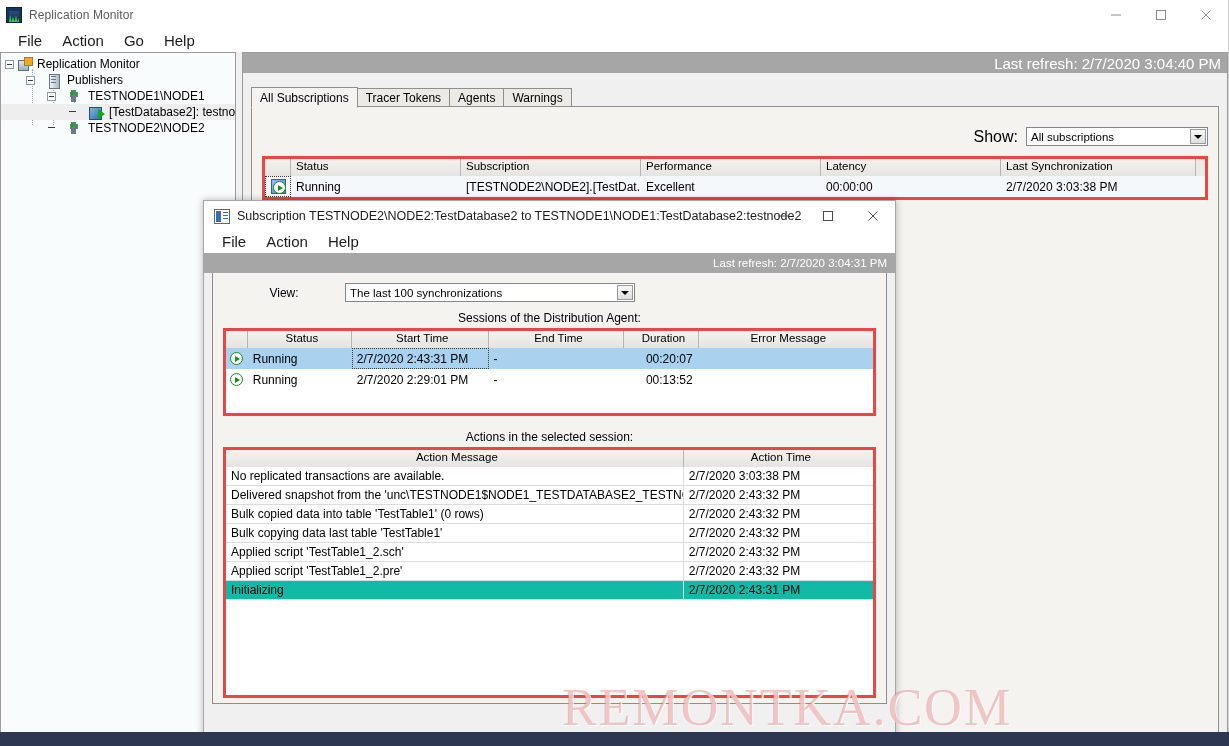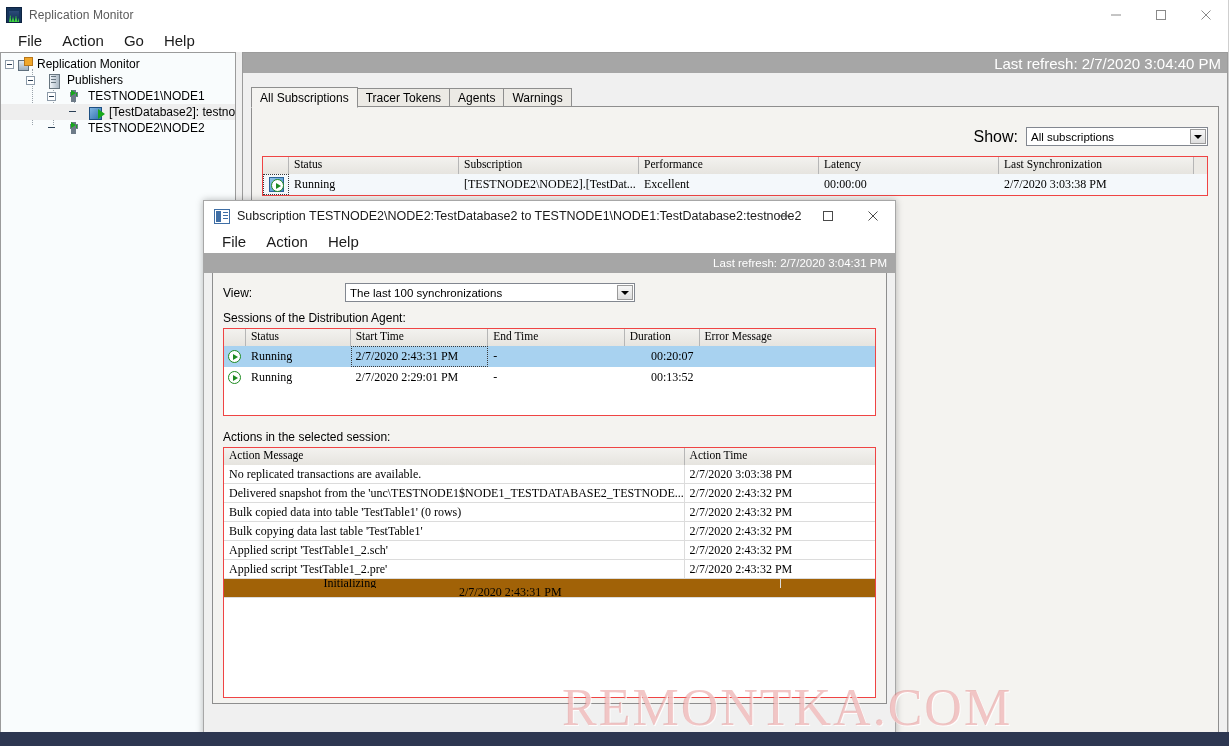--- a/index.html
+++ b/index.html
@@ -180,21 +180,21 @@
     position: relative;
   }
   .combo .arrow {
     position: absolute; right: 1px; top: 1px; width: 16px; height: 15px;
     background: linear-gradient(180deg,#f7f7f7,#dedede); border: 1px solid #9a9a9a;
     display: flex; align-items: center; justify-content: center;
   }
   .caret { width: 0; height: 0; border-left: 4px solid transparent; border-right: 4px solid transparent; border-top: 4px solid #000; }
 
   
-  .grid { border: 1px solid #ef4444; background: #ffffff; font-family: Liberation Serif, serif; }
+  .grid { border: 3px solid #ef4444; background: #ffffff; }
   .grid-head { display: flex; background: #eceae5; height: 17px; }
   .gh {
     font-size: 11.5px; color: #000; border-right: 1px solid #b6b6b6;
     padding: 1px 0 0 5px; overflow: hidden; white-space: nowrap;
     background: linear-gradient(180deg,#f3f2ef 0%, #e6e4df 100%);
   }
   .grid-row { display: flex; height: 21px; align-items: center; background: #f4f8fb; }
   .gc {
     font-size: 12px; color: #000; padding-left: 5px; overflow: hidden;
     white-space: nowrap; height: 100%; display: flex; align-items: center;
@@ -248,21 +248,21 @@
   .dlg-menubar { height: 22px; background: #ffffff; display: flex; align-items: center; padding-left: 8px; }
   .dlg-refresh {
     height: 20px; background: #a6a6a6; color: #fff; font-size: 11.5px;
     display: flex; align-items: center; justify-content: flex-end; padding-right: 8px;
   }
   .dlg-body { padding: 0; position: relative; height: 473px; background: #f0f0f0; }
   .dlg-tabstrip { margin: 10px 0 0 10px; display: flex; align-items: flex-end; height: 20px; position: relative; }
   .dlg-tabstrip::after { content: ""; position: absolute; left: 0; right: 10px; bottom: 0; height: 1px; background: #8e8e8e; }
   .dlg-panel {
     margin: 0 8px 0 8px; border: 1px solid #8e8e8e; border-top: none;
-    background: #f4f3f0; height: 431px; padding: 10px 10px 0 10px; position: relative;
+    background: #f4f3f0; height: 431px; padding: 10px 10px 0 10px; position: relative; text-align: center;
   }
   .view-row { display: flex; align-items: center; gap: 0; }
   .view-label { font-size: 12px; width: 122px; }
   .section-label { font-size: 12px; margin: 9px 0 3px 0; }
   .sel-row { background: #a8d2f0 !important; }
 
   
   .watermark {
     position: absolute; left: 562px; top: 678px; width: 640px; height: 60px;
     font-family: "Liberation Serif", serif; font-size: 52px; letter-spacing: 2px;
@@ -502,21 +502,21 @@
             <div class="gc" style="width:191px;">2/7/2020 2:43:32 PM</div>
           </div>
           <div class="grid-row" style="height:19px; background:#fff; border-bottom:1px solid #dcdcdc;">
             <div class="gc" style="width:462px; border-right:1px solid #dcdcdc;">Applied script 'TestTable1_2.sch'</div>
             <div class="gc" style="width:191px;">2/7/2020 2:43:32 PM</div>
           </div>
           <div class="grid-row" style="height:19px; background:#fff; border-bottom:1px solid #dcdcdc;">
             <div class="gc" style="width:462px; border-right:1px solid #dcdcdc;">Applied script 'TestTable1_2.pre'</div>
             <div class="gc" style="width:191px;">2/7/2020 2:43:32 PM</div>
           </div>
-          <div class="grid-row" style="height:19px; background:#a16207; border-bottom:1px solid #dcdcdc;flex-direction:column;">
+          <div class="grid-row" style="height:19px; background:#14b8a6; border-bottom:1px solid #dcdcdc;">
             <div class="gc" style="width:462px; border-right:1px solid #dcdcdc;">Initializing</div>
             <div class="gc" style="width:191px;">2/7/2020 2:43:31 PM</div>
           </div>
         </div>
 
       </div>
     </div>
   </div>
 
   <div class="watermark">REMONTKA.COM</div>

